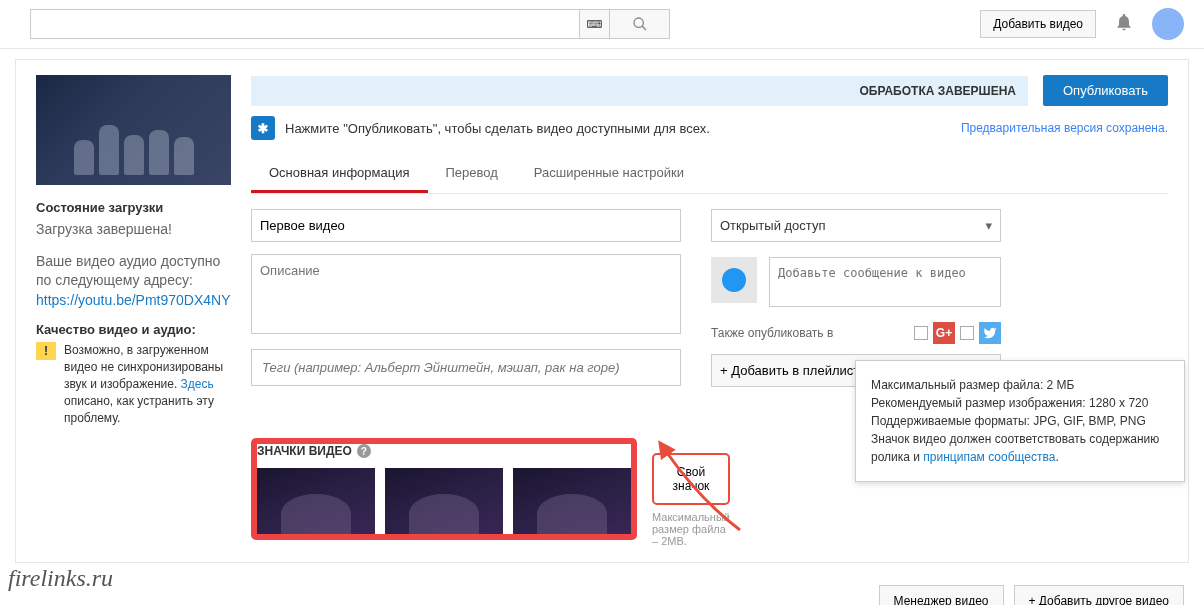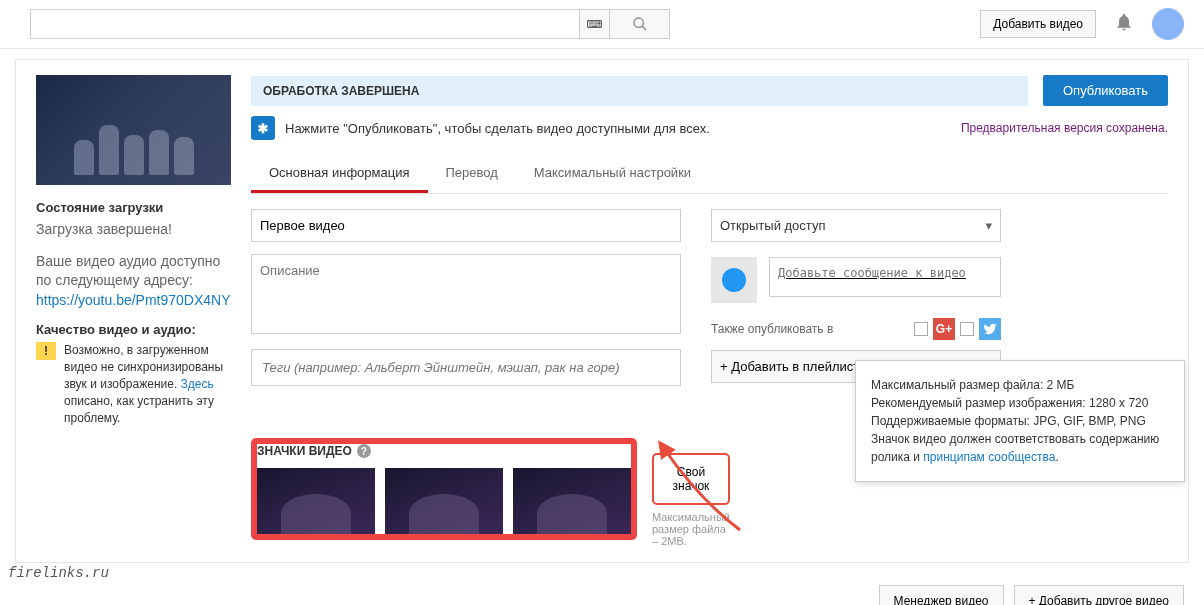--- a/index.html
+++ b/index.html
@@ -26,25 +26,25 @@
     .sidebar-link { color: #167ac6; text-decoration: none; }
     .warning-box { display: flex; gap: 8px; font-size: 12px; line-height: 1.4; }
     .warning-icon { width: 20px; height: 18px; background: #ffd54f; flex-shrink: 0; display:flex; align-items:center; justify-content:center; font-weight:bold; }
     
     .content-area { flex: 1; }
     .status-bar { background: #e1f0fa; padding: 8px 12px; font-size: 12px; font-weight: bold; color: #333; }
     .notice-row { display: flex; align-items: center; justify-content: space-between; padding: 10px 0; }
     .notice-left { display: flex; align-items: center; gap: 10px; }
     .notice-icon { width: 24px; height: 24px; background: #167ac6; color: #fff; display: flex; align-items: center; justify-content: center; font-weight: bold; border-radius: 3px; }
     .notice-text { font-size: 13px; }
-    .saved-text { font-size: 12px; color: #701a75; }
+    .saved-text { font-size: 12px; color: #3b82f6; }
     .publish-btn { background: #167ac6; color: #fff; border: none; padding: 8px 20px; font-size: 13px; cursor: pointer; border-radius: 2px; }
     
     .top-row { display: flex; align-items: center; gap: 15px; }
-    .status-bar { flex: 1; }
+    .status-bar { flex: 1; text-align: right; }
     
     .tabs { display: flex; border-bottom: 1px solid #e6e6e6; margin-top: 5px; }
     .tab { padding: 10px 18px; font-size: 13px; color: #666; cursor: pointer; }
     .tab.active { color: #333; font-weight: normal; border-bottom: 3px solid #cc181e; }
     
     .form-area { display: flex; gap: 30px; margin-top: 15px; }
     .form-left { flex: 1; max-width: 430px; }
     .form-right { width: 290px; }
     
     .input-field { width: 100%; border: 1px solid #ccc; padding: 8px; font-size: 13px; margin-bottom: 12px; }
@@ -78,21 +78,21 @@
     .max-size-text { font-size: 11px; color: #999; margin-top: 6px; }
     
     .tooltip-box { position: absolute; background: #fff; border: 1px solid #ccc; padding: 15px; font-size: 12px; line-height: 1.5; width: 330px; left: 855px; top: 360px; box-shadow: 0 2px 6px rgba(0,0,0,0.15); }
     .tooltip-link { color: #167ac6; }
     
     .arrow-svg { position: absolute; left: 640px; top: 440px; pointer-events: none; }
     
     .bottom-buttons { display: flex; justify-content: flex-end; gap: 10px; padding: 12px 20px; }
     .bottom-btn { background: #f8f8f8; border: 1px solid #ccc; padding: 8px 14px; font-size: 12px; cursor: pointer; }
     
-    .watermark { position: absolute; left: 8px; top: 565px; font-size: 14px; font-style: italic; color: #555; text-shadow: 1px 1px 0 #fff, -1px -1px 0 #fff, 1px -1px 0 #fff, -1px 1px 0 #fff; font-family: Liberation Mono, monospace; }
+    .watermark { position: absolute; left: 8px; top: 565px; font-size: 24px; font-style: italic; color: #555; text-shadow: 1px 1px 0 #fff, -1px -1px 0 #fff, 1px -1px 0 #fff, -1px 1px 0 #fff; font-family: Liberation Serif, serif; }
   </style>
 </head>
 <body>
 
 <div class="header">
   <div class="search-container">
     <input class="search-input" placeholder="" style="">
     <div class="keyboard-icon">⌨</div>
     <button class="search-btn">
       <svg width="16" height="16" viewBox="0 0 24 24" fill="none" stroke="#888" stroke-width="2">
@@ -147,21 +147,21 @@
       <div class="notice-left">
         <div class="notice-icon">✱</div>
         <div class="notice-text">Нажмите "Опубликовать", чтобы сделать видео доступными для всех.</div>
       </div>
       <div class="saved-text">Предварительная версия сохранена.</div>
     </div>
 
     <div class="tabs">
       <div class="tab active">Основная информация</div>
       <div class="tab">Перевод</div>
-      <div class="tab">Максимальный настройки</div>
+      <div class="tab">Расширенные настройки</div>
     </div>
 
     <div class="form-area">
       <div class="form-left">
         <input class="input-field" value="Первое видео" style="">
         <textarea class="textarea-field" placeholder="Описание" style=""></textarea>
         <input class="input-field tags-field" style="font-style: italic;" placeholder="Теги (например: Альберт Эйнштейн, мэшап, рак на горе)">
 
         <div style="display:flex; gap:15px; align-items:flex-start; margin-top:20px;">
           <div class="thumbnails-section" style="flex:1;">
@@ -184,21 +184,21 @@
 
       <div class="form-right">
         <div class="select-field">
           <span>Открытый доступ</span>
           <span class="chevron">▾</span>
         </div>
         <div class="share-row">
           <div class="share-avatar">
               <div class="share-avatar-inner"></div>
             </div>
-          <textarea class="share-input" style="height: 40px; resize: none; text-decoration: underline;" placeholder="Добавьте сообщение к видео"></textarea>
+          <textarea class="share-input" style="height: 50px; resize: none;" placeholder="Добавьте сообщение к видео"></textarea>
         </div>
         <div class="also-publish">
           <span>Также опубликовать в</span>
           <span class="social-icons">
             <span class="checkbox-sm"></span>
             <span class="social-icon gplus">G+</span>
             <span class="checkbox-sm"></span>
             <span class="social-icon twitter">
               <svg width="14" height="14" viewBox="0 0 24 24" fill="#fff">
                   <path d="M23 3a10.9 10.9 0 01-3.14 1.53 4.48 4.48 0 00-7.86 3v1A10.66 10.66 0 013 4s-4 9 5 13a11.64 11.64 0 01-7 2c9 5 20 0 20-11.5a4.5 4.5 0 00-.08-.83A7.72 7.72 0 0023 3z"></path>

